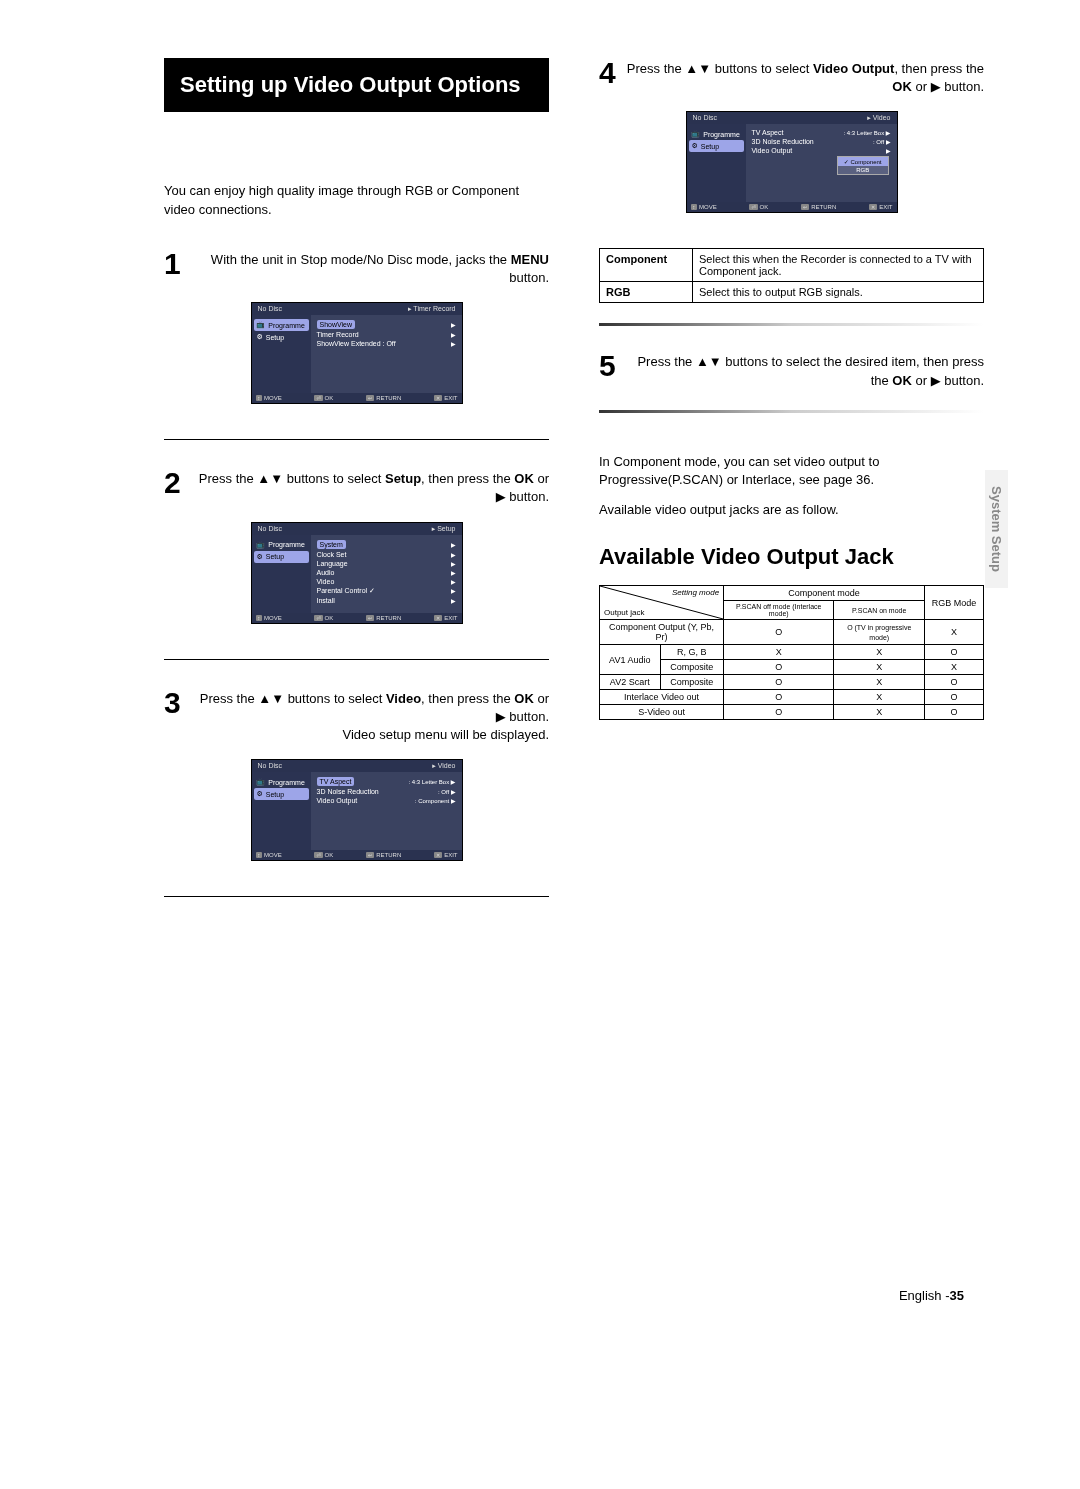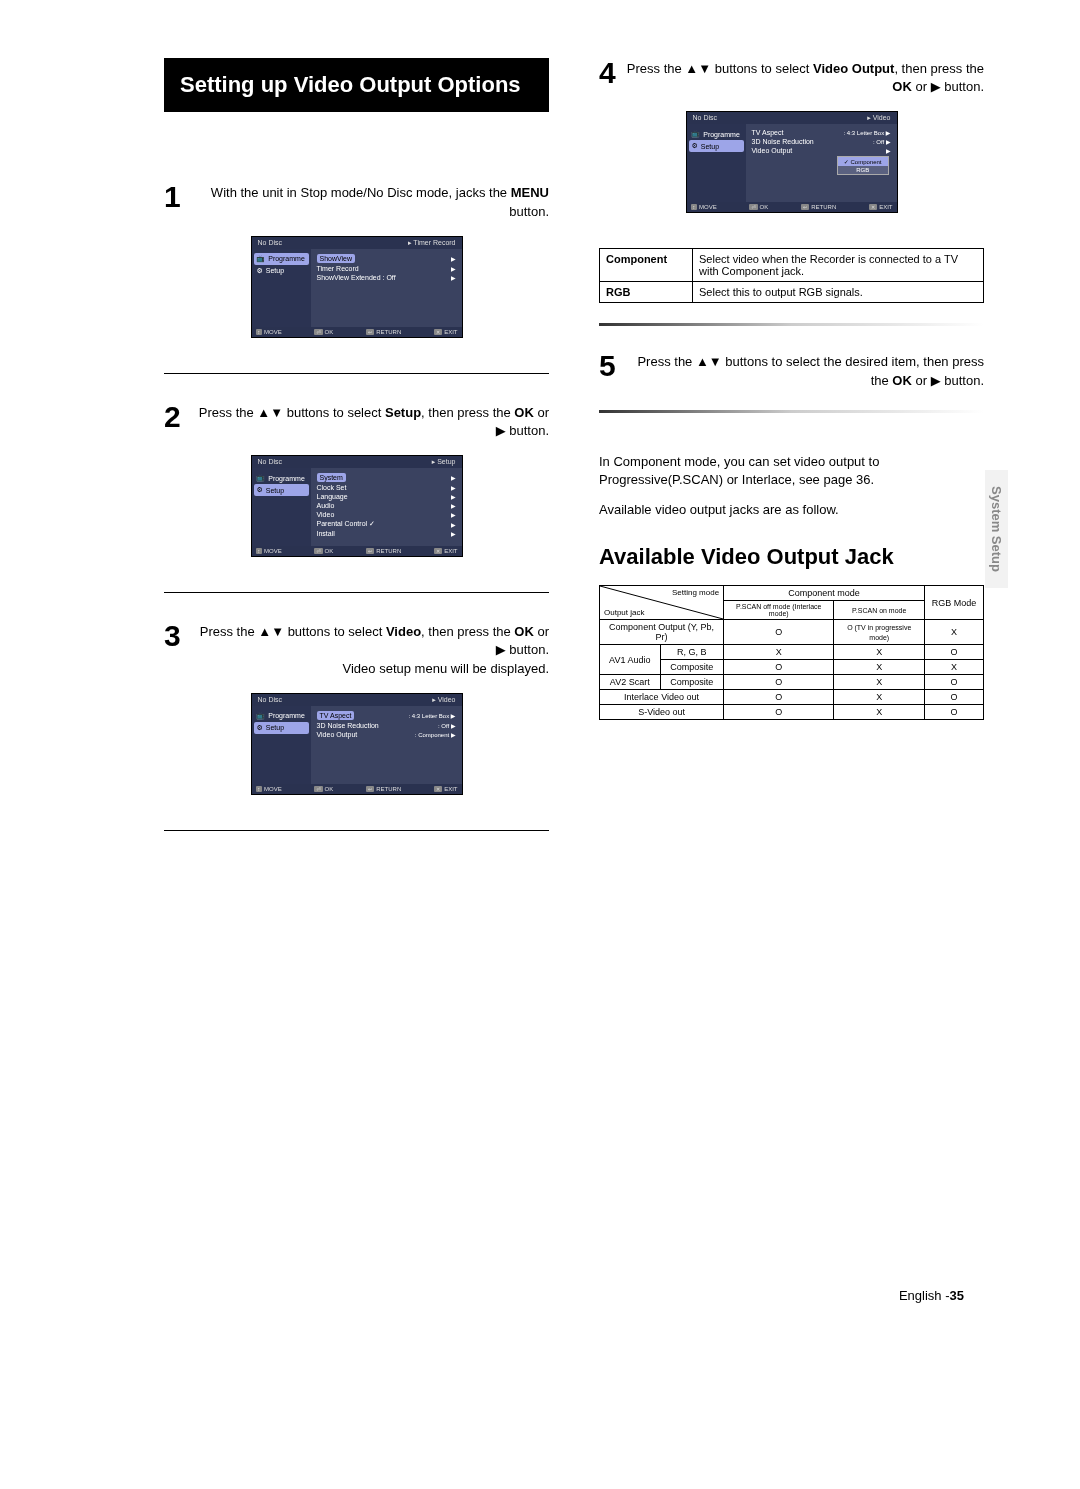--- a/index.html
+++ b/index.html
@@ -137,21 +137,21 @@
   .table2 th, .table2 td {
     border: 1px solid #000;
     padding: 2px 3px;
     text-align: center;
     font-weight: normal;
   }
   .table2 .diag {
     position: relative;
     height: 26px;
   }
-  .table2 .diag .a { position:absolute; top:2px; right:4px; font-size:8px;}
+  .table2 .diag .a { position:absolute; top:2px; right:4px; font-size:8px;font-style:italic;}
   .table2 .diag .b { position:absolute; bottom:2px; left:4px; font-size:8px;}
   .table2 .diag svg { position:absolute; top:0; left:0; width:100%; height:100%;}
   .note { font-size: 7px; }
   .side-tab {
     position: absolute;
     right: 96px;
     top: 470px;
     writing-mode: vertical-rl;
     font-size: 13px;
     font-weight: bold;
@@ -175,20 +175,21 @@
 </style>
 </head>
 <body>
 
 <div class="page">
   <div class="columns">
 
     <div class="col">
       <div class="title-box">Setting up Video Output Options</div>
 
+      <div class="intro">You can enjoy high quality image through RGB or Component video connections.</div>
 
       <div class="step">
         <div class="num">1</div>
         <div class="txt">
           <span>With the unit in Stop mode/No Disc mode, jacks the </span><b>MENU</b><span> button.</span>
         </div>
       </div>
 
       <div class="osd">
         <div class="osd-hdr">
@@ -418,21 +419,21 @@
               <span class="btn">✕</span>
               <span>EXIT</span>
             </span>
         </div>
       </div>
 
       <table class="table1">
         <tbody>
             <tr>
               <td class="h">Component</td>
-              <td>Select video when the Recorder is connected to a TV with Component jack.</td>
+              <td>Select this when the Recorder is connected to a TV with Component jack.</td>
             </tr>
         <tr>
               <td class="h">RGB</td>
               <td>Select this to output RGB signals.</td>
             </tr>
       </tbody>
         </table>
 
       <div class="gradient-bar"></div>
 

